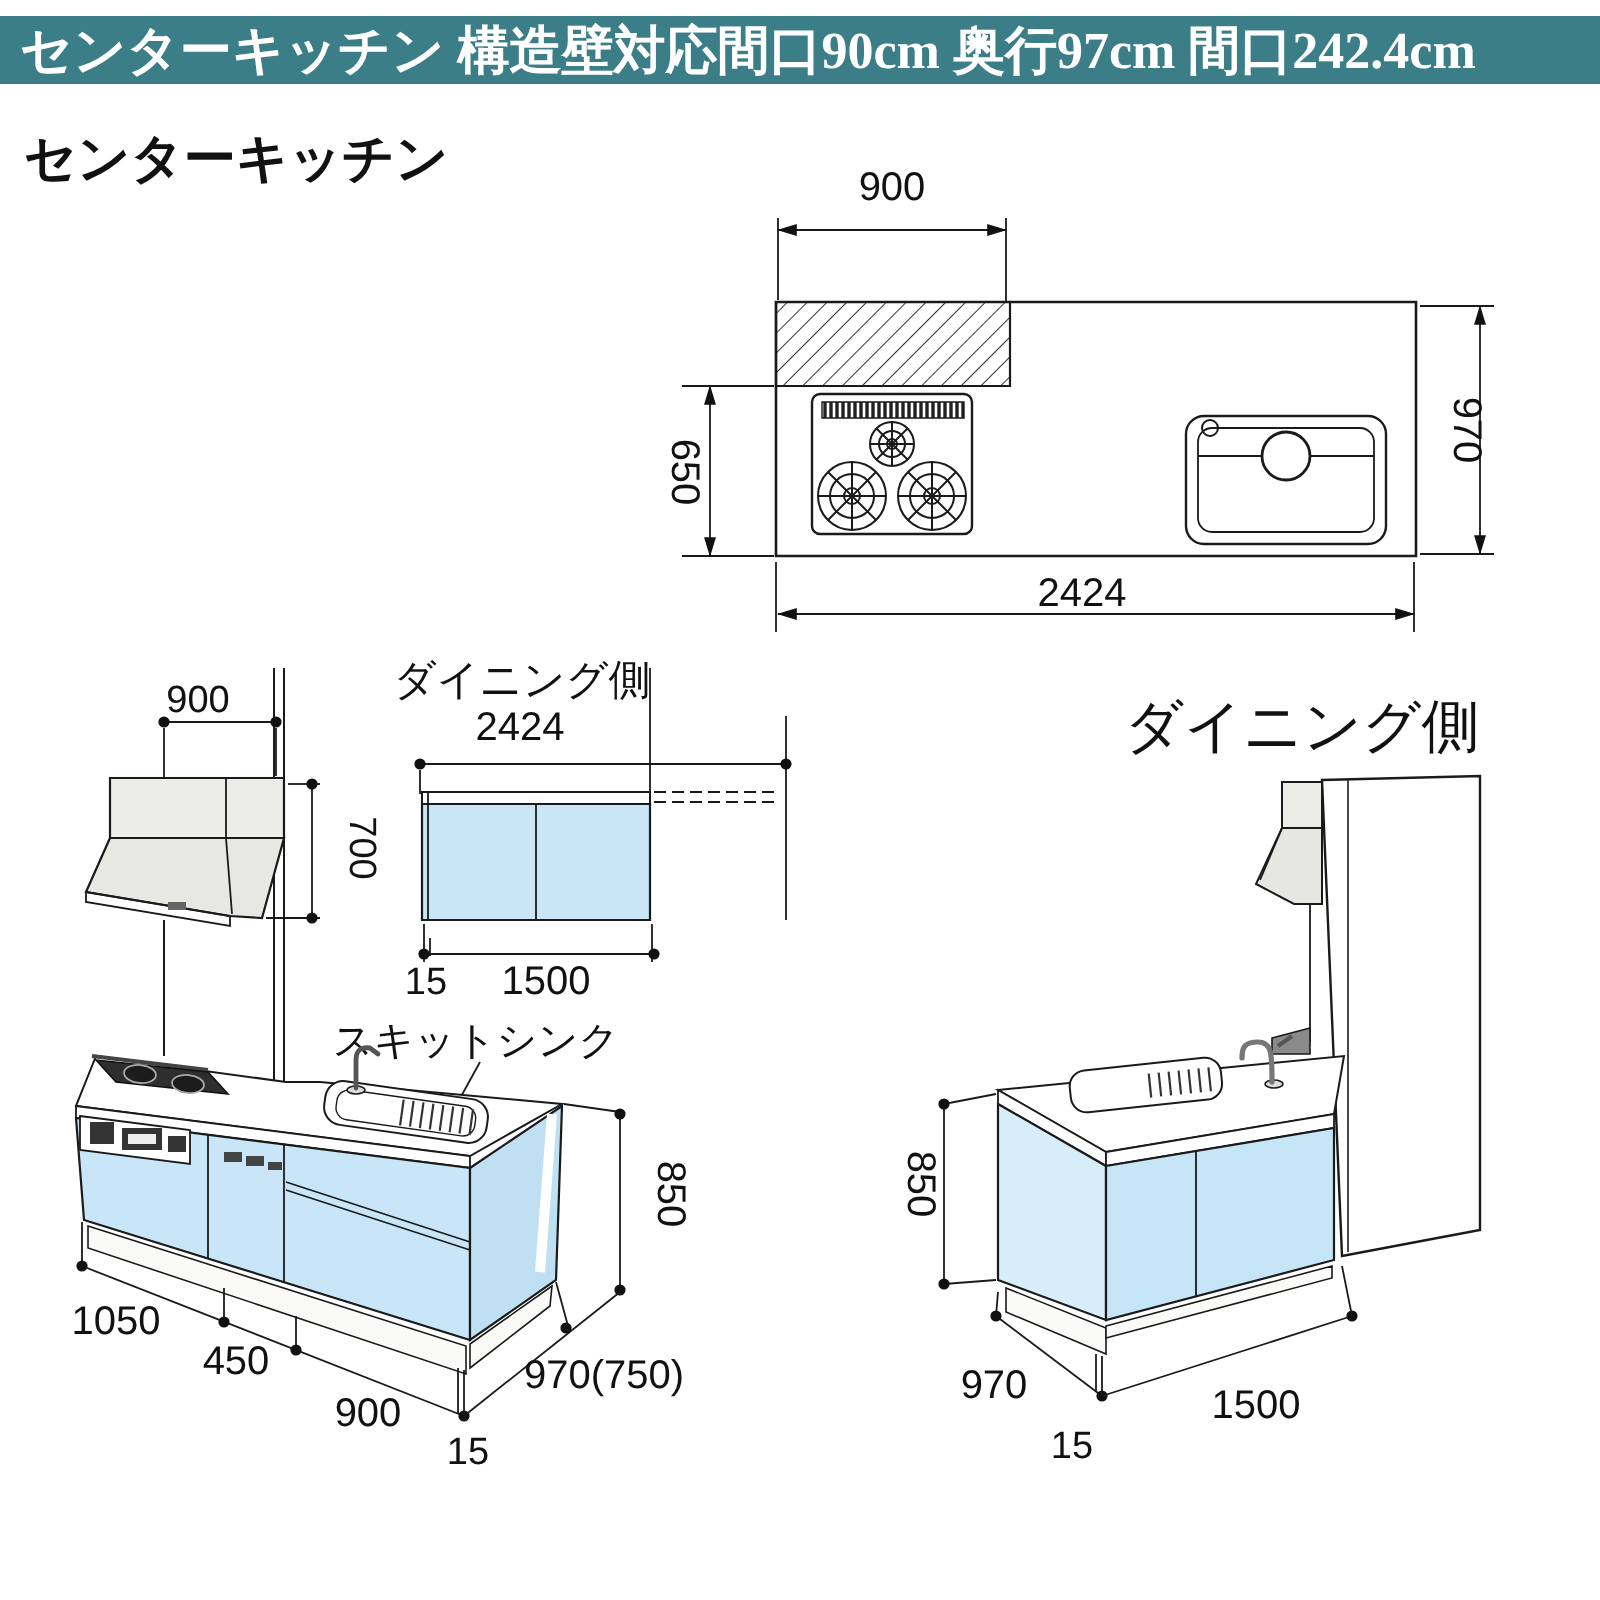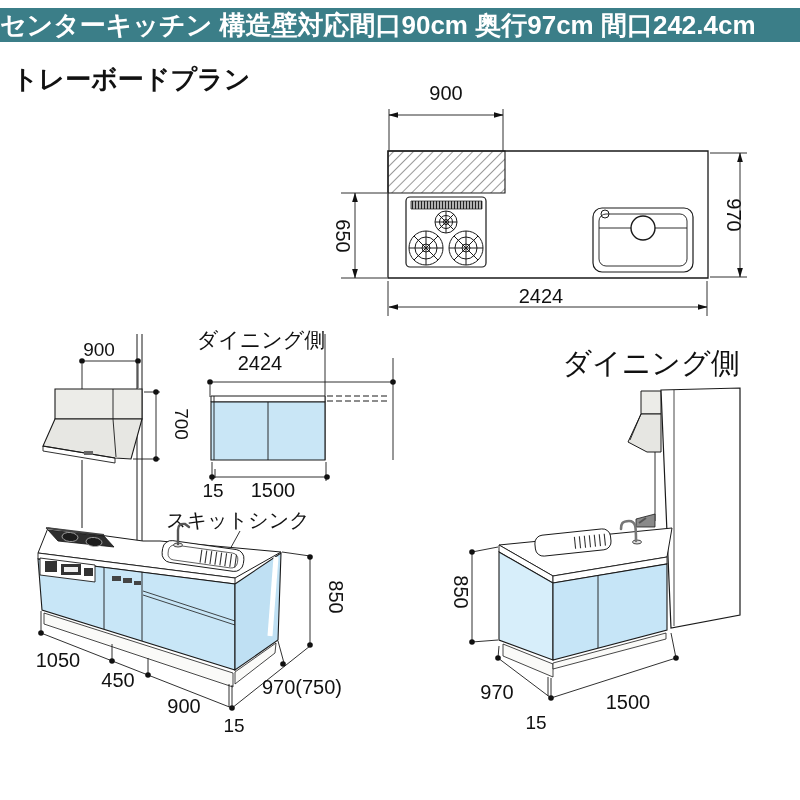--- a/index.html
+++ b/index.html
@@ -1,39 +1,39 @@
 <!DOCTYPE html>
 <html><head>
 <meta charset="utf-8">
 <style>
   html,body{margin:0;padding:0;background:#fff;}
   #stage{position:relative;width:800px;height:800px;background:#ffffff;overflow:hidden;
          font-family:"Liberation Sans","DejaVu Sans",sans-serif;}
   .header-bar{position:absolute;left:0;top:8px;width:800px;height:34px;background:#3B7E88;
               display:flex;align-items:center;}
-  .header-bar span{color:#ffffff;font-size:26px;font-weight:bold;padding-left:0;letter-spacing:0px;white-space:nowrap;}
+  .header-bar span{color:#ffffff;font-size:26px;font-weight:bold;padding-left:10px;letter-spacing:0px;white-space:nowrap;font-family:Liberation Serif, serif;}
   .plan-title{position:absolute;left:12px;top:62px;font-size:26px;font-weight:bold;color:#111;}
   svg{position:absolute;left:0;top:0;}
   svg text{fill:#111;font-family:"Liberation Sans","DejaVu Sans",sans-serif;}
   .dim{font-size:20px;}
   .dimS{font-size:19px;}
   .ttlM{font-size:21px;}
   .ttlL{font-size:29px;}
   .callout{font-size:20px;}
   line,polyline,path,rect,polygon,circle,ellipse{vector-effect:non-scaling-stroke;}
 </style>
 </head>
 <body>
 
 <div id="stage">
 
   <div class="header-bar">
     <span>センターキッチン 構造壁対応間口90cm 奥行97cm 間口242.4cm</span>
   </div>
-  <div class="plan-title">トレーボードプラン</div>
+  <div class="plan-title">センターキッチン</div>
 
   <svg width="800" height="800" viewBox="0 0 800 800">
     <defs>
       <marker id="arr" viewBox="0 0 10 6" refX="9.5" refY="3" markerWidth="11" markerHeight="7" orient="auto-start-reverse">
         <path d="M0,0 L10,3 L0,6 Z" fill="#111"></path>
       </marker>
       <pattern id="hatch" patternUnits="userSpaceOnUse" width="7" height="7" patternTransform="rotate(45)">
         <line x1="0" y1="0" x2="0" y2="7" stroke="#333" stroke-width="1"></line>
       </pattern>
       <pattern id="grill" patternUnits="userSpaceOnUse" width="3" height="10">

